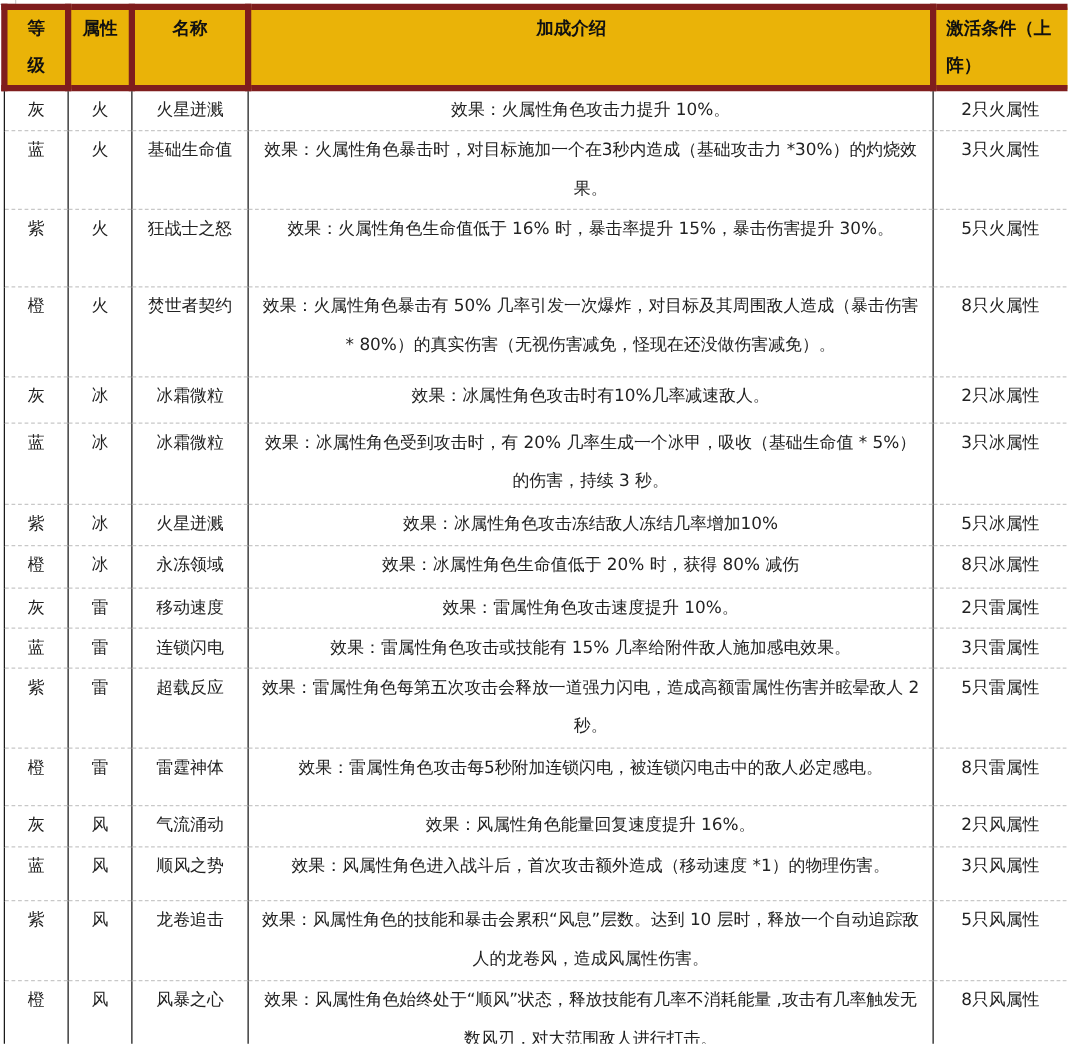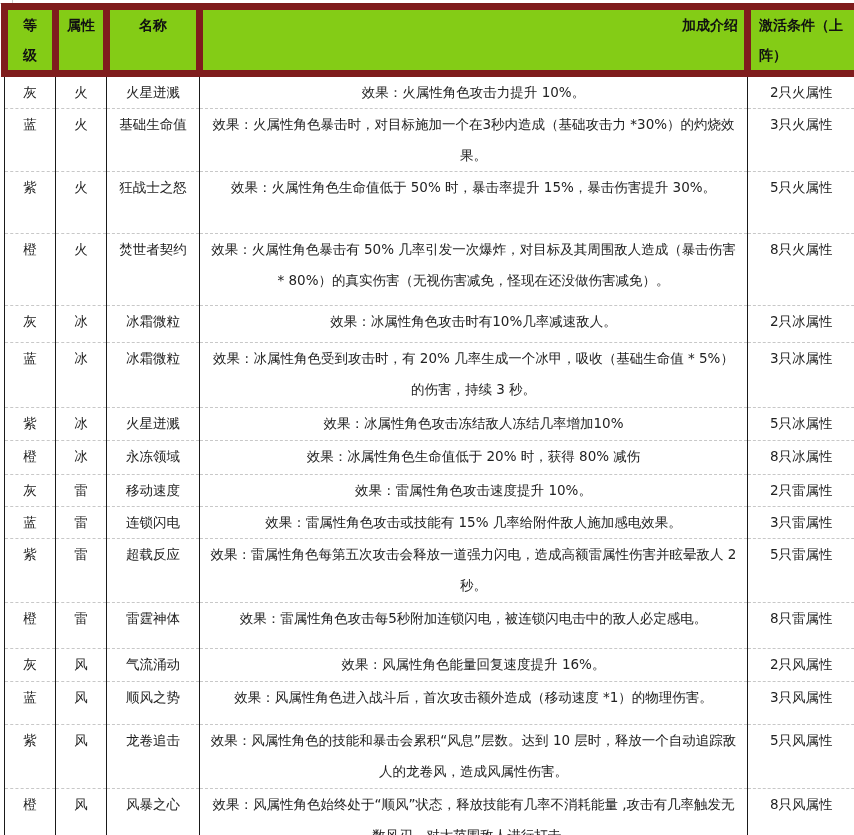--- a/index.html
+++ b/index.html
@@ -7,24 +7,24 @@
            font-family: "DejaVu Sans", "Liberation Sans", sans-serif; }
     .corner { position: absolute; left: 0; top: 0; width: 12px; height: 3px;
               border-right: 1px solid #cfcfcf; border-bottom: 1px solid #cfcfcf; }
     table.bonus { position: absolute; left: 1px; top: 3px; border-collapse: collapse;
                   table-layout: fixed; width: 860px; }
     table.bonus col.c1 { width: 51px; }
     table.bonus col.c2 { width: 51px; }
     table.bonus col.c3 { width: 93px; }
     table.bonus col.c4 { width: 548px; }
     table.bonus col.c5 { width: 117px; }
-    th { background: #84cc16; color: #111; font-weight: bold; font-size: 14px;
-         border: 7px solid #7f1d1d; line-height: 30px; padding: 0 6px;
+    th { background: #eab308; color: #111; font-weight: bold; font-size: 14px;
+         border: 5px solid #7f1d1d; line-height: 30px; padding: 0 6px;
          vertical-align: top; text-align: center; }
-    th.intro { text-align: right; padding-left: 38px; }
+    th.intro { text-align: left; padding-left: 38px; }
     th.cond { text-align: left; padding-left: 8px; }
     td { font-size: 13.5px; color: #222; line-height: 31px; padding: 0 6px;
          vertical-align: top; text-align: center;
          border-left: 1px solid #1a1a1a; border-right: 1px solid #1a1a1a;
          border-top: 1px dashed #c8c8c8; border-bottom: 1px dashed #c8c8c8; }
     td.desc { padding: 0 10px; margin-left: 24px; }
     td.cond { text-align: left; padding-left: 22px; }
     tr.hdr { height: 64px; }
   </style>
 </head>
@@ -61,21 +61,21 @@
         <td>蓝</td>
         <td>火</td>
         <td>基础生命值</td>
         <td class="desc">效果：火属性角色暴击时，对目标施加一个在3秒内造成（基础攻击力 *30%）的灼烧效果。</td>
         <td class="cond">3只火属性</td>
       </tr>
       <tr style="height: 62px;">
         <td>紫</td>
         <td>火</td>
         <td>狂战士之怒</td>
-        <td class="desc">效果：火属性角色生命值低于 50% 时，暴击率提升 15%，暴击伤害提升 30%。</td>
+        <td class="desc">效果：火属性角色生命值低于 16% 时，暴击率提升 15%，暴击伤害提升 30%。</td>
         <td class="cond">5只火属性</td>
       </tr>
       <tr style="height: 72px;">
         <td>橙</td>
         <td>火</td>
         <td>焚世者契约</td>
         <td class="desc">效果：火属性角色暴击有 50% 几率引发一次爆炸，对目标及其周围敌人造成（暴击伤害 * 80%）的真实伤害（无视伤害减免，怪现在还没做伤害减免）。</td>
         <td class="cond">8只火属性</td>
       </tr>
       <tr style="height: 37px;">

